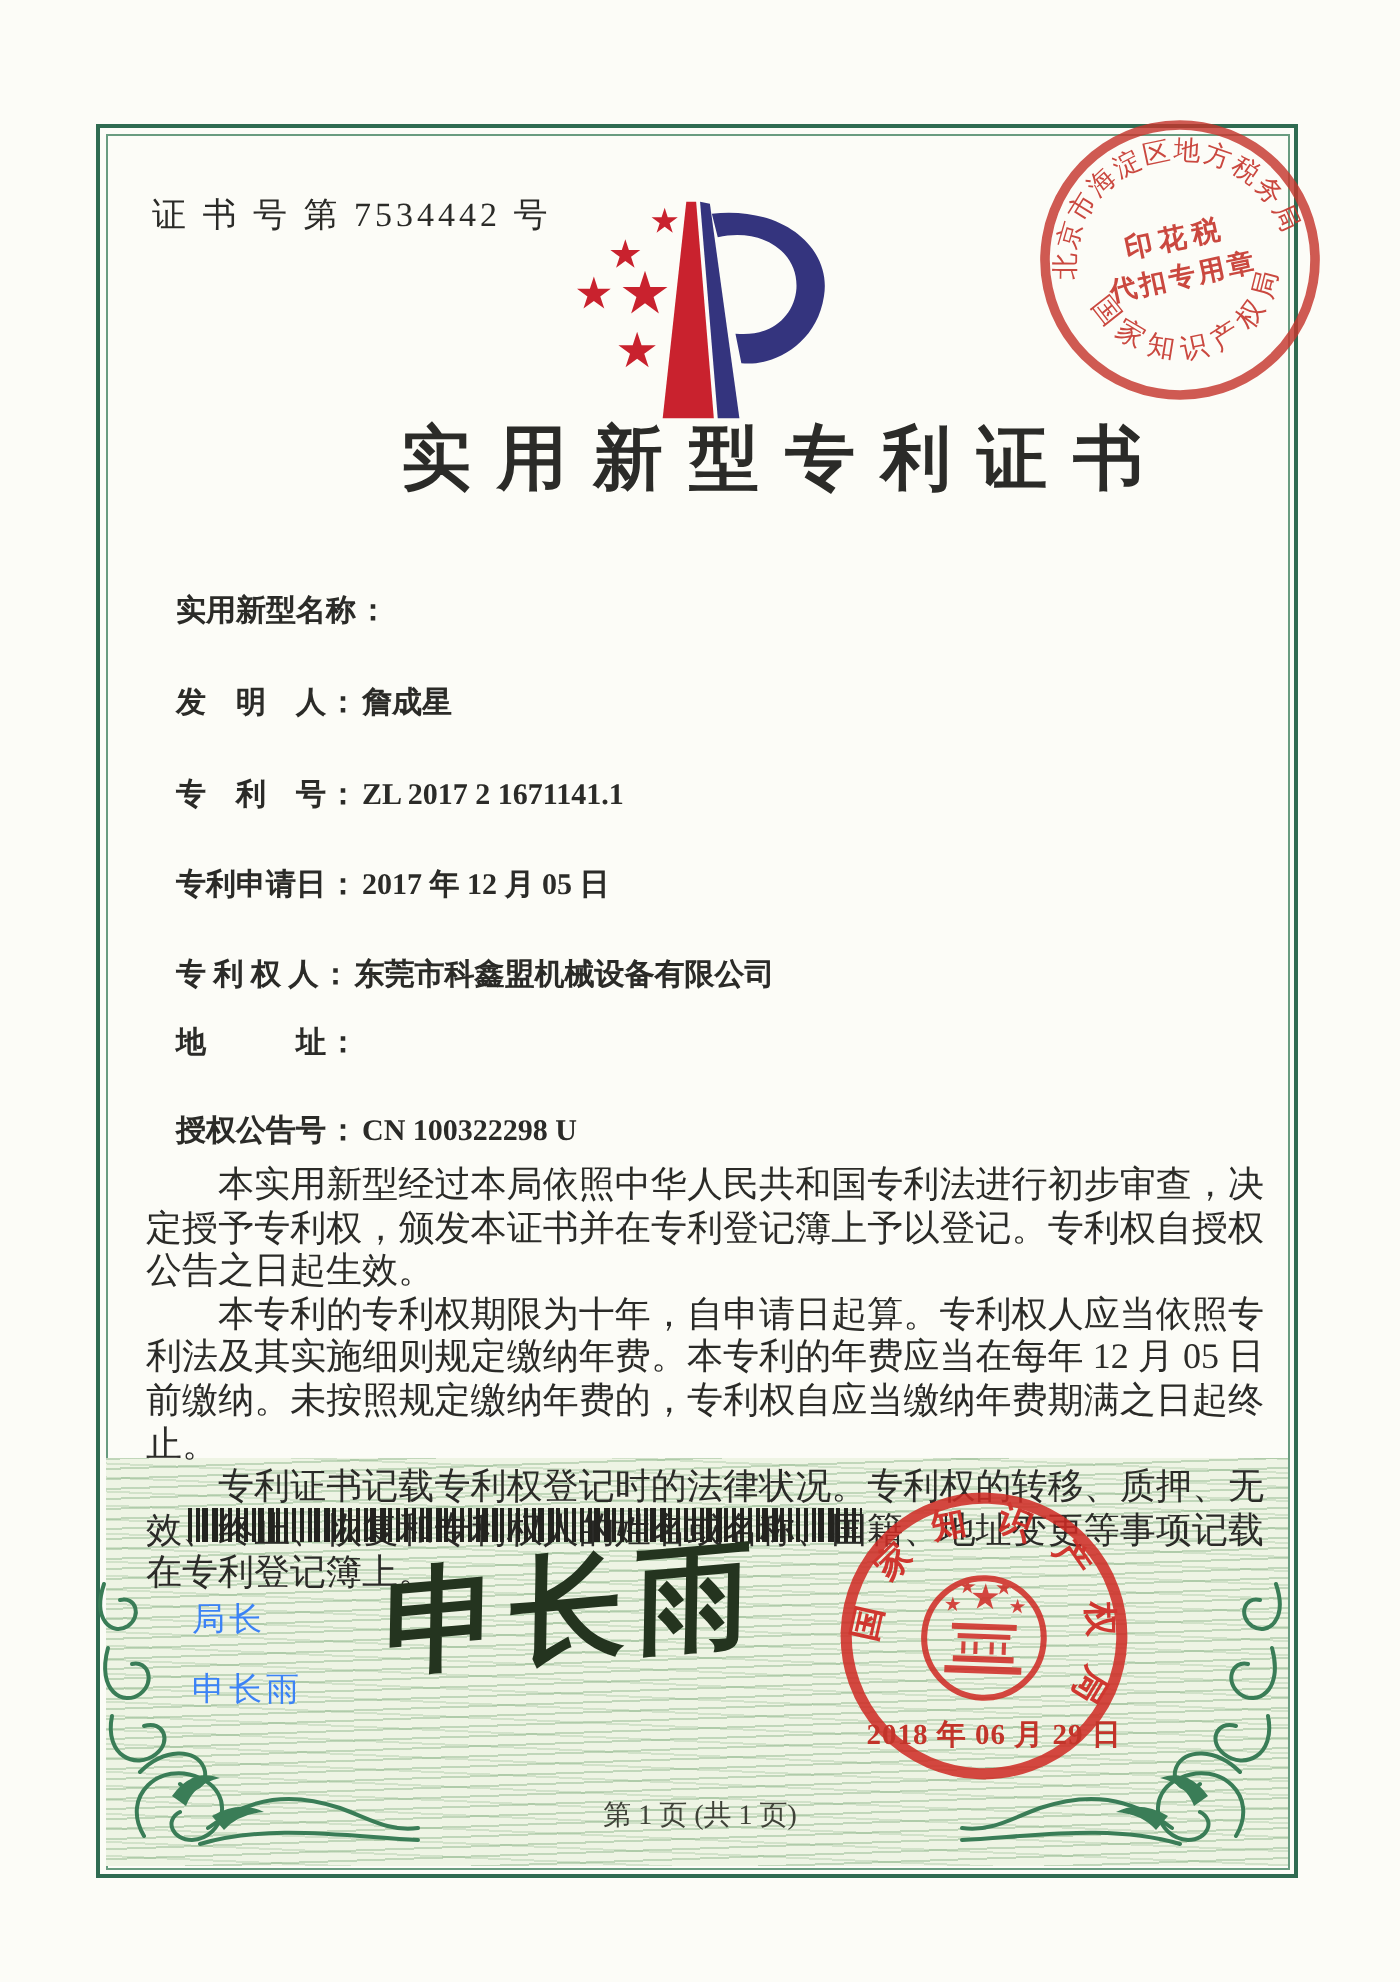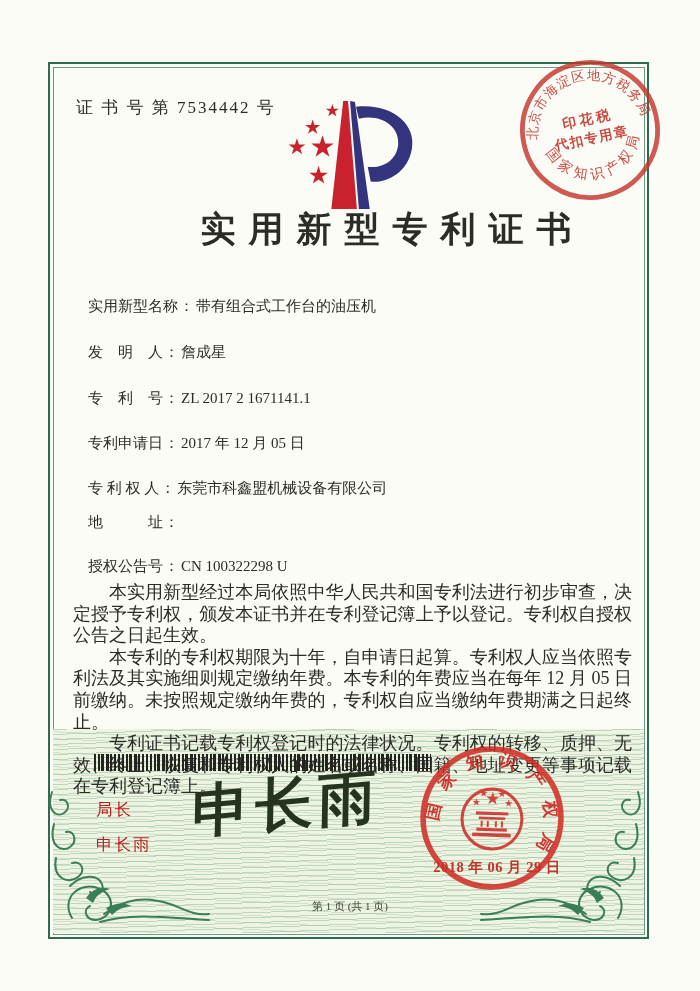--- a/index.html
+++ b/index.html
@@ -13,41 +13,41 @@
         background:
           repeating-linear-gradient(178deg, rgba(124,170,122,.40) 0 1px, rgba(0,0,0,0) 1px 5px),
           repeating-linear-gradient(182.5deg, rgba(124,170,122,.25) 0 1px, rgba(0,0,0,0) 1px 7px),
           #eef4e4;}
   .cert-number{position:absolute;left:76px;top:96px;font-size:17px;letter-spacing:2px;}
   .logo{position:absolute;left:278px;top:97px;}
   .stamp-top{position:absolute;left:515px;top:55px;transform:rotate(-12deg);opacity:.9;}
   .doc-title{position:absolute;left:0;top:206px;width:100%;text-align:center;font-size:35px;
              font-weight:600;letter-spacing:13px;text-indent:13px;margin-left:36px;}
   .fields{position:absolute;left:88px;top:0;width:548px;font-size:15px;line-height:24px;}
-  .frow{position:absolute;left:0;display:flex;white-space:nowrap;}
+  .frow{position:absolute;left:0;display:flex;white-space:nowrap;font-weight:bold;}
   .f1{top:294px}.f2{top:340px}.f3{top:386px}.f4{top:431px}.f5{top:476px}
   .f6{top:511px;line-height:22.5px;}
   .grant{top:554px;width:548px;justify-content:space-between;}
   .fcolon{margin:0 2px 0 1px;}
   .addr-value{max-width:424px;white-space:normal;}
   .paragraphs{position:absolute;left:73px;top:582px;width:559px;font-size:18px;
               line-height:21.6px;text-align:justify;}
   .paragraphs p{margin:0;text-indent:2em;}
   .barcode{position:absolute;left:94px;top:754px;width:337px;height:17px;
            background:repeating-linear-gradient(90deg,#23231f 0 2px,rgba(0,0,0,0) 2px 4px),
                       repeating-linear-gradient(90deg,#23231f 0 1px,rgba(0,0,0,0) 1px 7px);}
   .sig-role,.sig-name{position:absolute;left:96px;font-size:16.5px;letter-spacing:2px;
-           font-family:"Liberation Sans","DejaVu Sans",sans-serif;color:#b91c1c;}
+           font-family:"Liberation Sans","DejaVu Sans",sans-serif;color:#3b82f6;}
   .sig-role{top:799px}.sig-name{top:834px}
   .autograph{position:absolute;left:192px;top:766px;font-size:58px;font-weight:600;
              letter-spacing:5px;color:#24341f;transform:rotate(-5deg) skewX(-6deg);}
   .seal-bottom{position:absolute;left:416px;top:742px;transform:rotate(2deg);opacity:.93;}
   .seal-date{position:absolute;left:418px;top:858px;width:158px;text-align:center;
              color:#c2342a;font-size:14.5px;letter-spacing:.5px;font-weight:600;}
-  .footer{position:absolute;left:0;top:899px;width:100%;text-align:center;font-size:11px;color:#3f4238;}
+  .footer{position:absolute;left:0;top:899px;width:100%;text-align:center;font-size:14px;color:#3f4238;}
   .orn{position:absolute;}
   .orn-left{left:42px;top:786px;}
   .orn-right{left:478px;top:786px;transform:scaleX(-1);}
   svg text{font-family:"Liberation Serif","DejaVu Serif",serif;}
 </style>
 </head>
 <body>
 
 <div class="page">
 
@@ -88,21 +88,20 @@
     <text x="70" y="64" text-anchor="middle" fill="#c5352c" font-size="13" letter-spacing="3" font-weight="600">印花税</text>
     <text x="70" y="82" text-anchor="middle" fill="#c5352c" font-size="12.5" letter-spacing="1.5" font-weight="600">代扣专用章</text>
   </svg>
 
   <div class="doc-title">实用新型专利证书</div>
 
   <div class="fields">
     <div class="frow f1">
       <span>实用新型名称</span>
         <span class="fcolon">：</span>
-        <span>带有组合式工作台的油压机</span>
     </div>
     <div class="frow f2">
       <span>发　明　人</span>
         <span class="fcolon">：</span>
         <span>詹成星</span>
     </div>
     <div class="frow f3">
       <span>专　利　号</span>
         <span class="fcolon">：</span>
         <span>ZL 2017 2 1671141.1</span>

